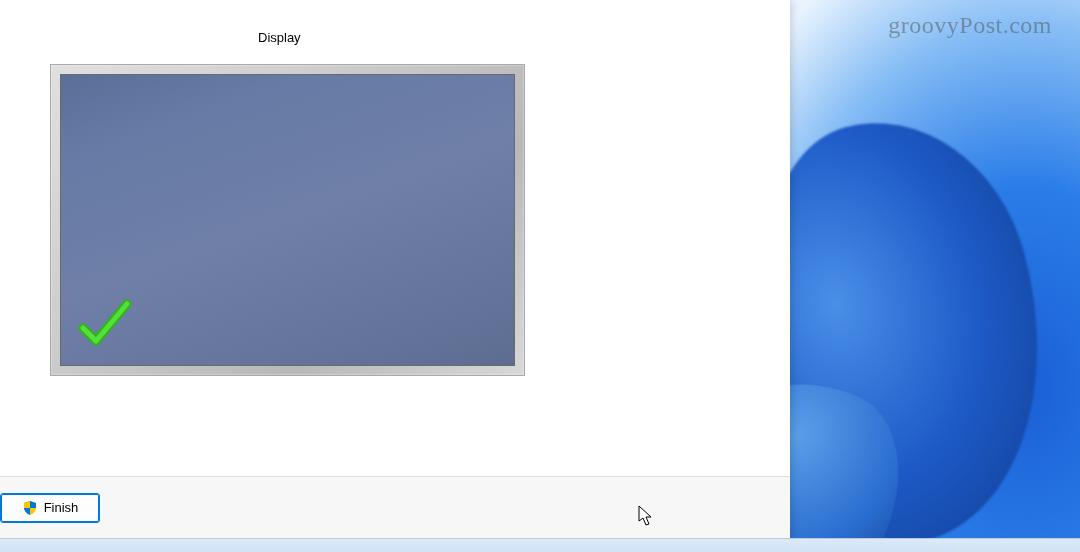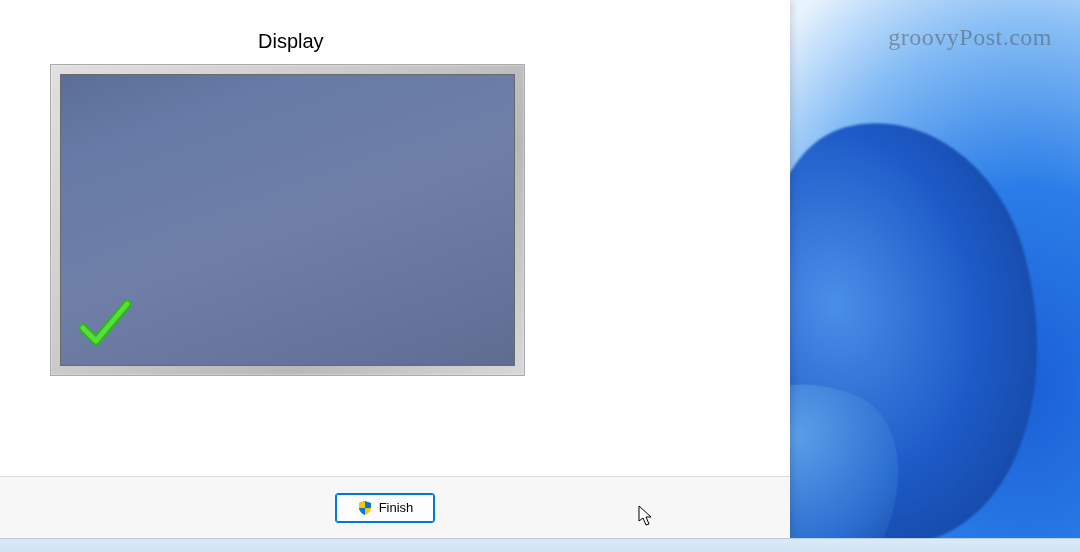--- a/index.html
+++ b/index.html
@@ -36,21 +36,21 @@
       top: 380px;
       width: 200px;
       height: 200px;
       background: radial-gradient(ellipse at 40% 30%, #5a9ee8 0%, #2a6dd0 60%, #154090 100%);
       border-radius: 60% 40% 50% 50% / 50% 60% 40% 50%;
       transform: rotate(25deg);
       filter: blur(0.5px);
     }
     .watermark {
       position: absolute;
-      top: 24px;
+      top: 12px;
       right: 28px;
       font-family: 'Times New Roman', serif;
       font-size: 24px;
       color: rgba(80, 95, 100, 0.55);
       letter-spacing: 0.5px;
     }
     .dialog {
       position: absolute;
       top: 0;
       left: 0;
@@ -63,21 +63,21 @@
     }
     .dialog-content {
       flex: 1;
       padding: 0;
       position: relative;
     }
     .section-label {
       position: absolute;
       top: 30px;
       left: 258px;
-      font-size: 20px;
+      font-size: 13px;
       color: #000;
     }
     .monitor-frame {
       position: absolute;
       top: 64px;
       left: 50px;
       width: 475px;
       height: 312px;
       background: linear-gradient(135deg, #e0e0e0 0%, #d0d0d0 30%, #b8b8b8 70%, #d8d8d8 100%);
       padding: 9px;
@@ -95,21 +95,21 @@
       position: absolute;
       bottom: 12px;
       left: 16px;
     }
     .dialog-footer {
       height: 62px;
       background: #f7f7f7;
       border-top: 1px solid #dcdcdc;
       display: flex;
       align-items: center;
-      justify-content: center;
+      justify-content: flex-start;
       padding-right: 20px;
       gap: 10px;
     }
     .btn {
       height: 30px;
       min-width: 100px;
       padding: 0 16px;
       border: 1px solid #b5b5b5;
       border-radius: 3px;
       background: #fdfdfd;

